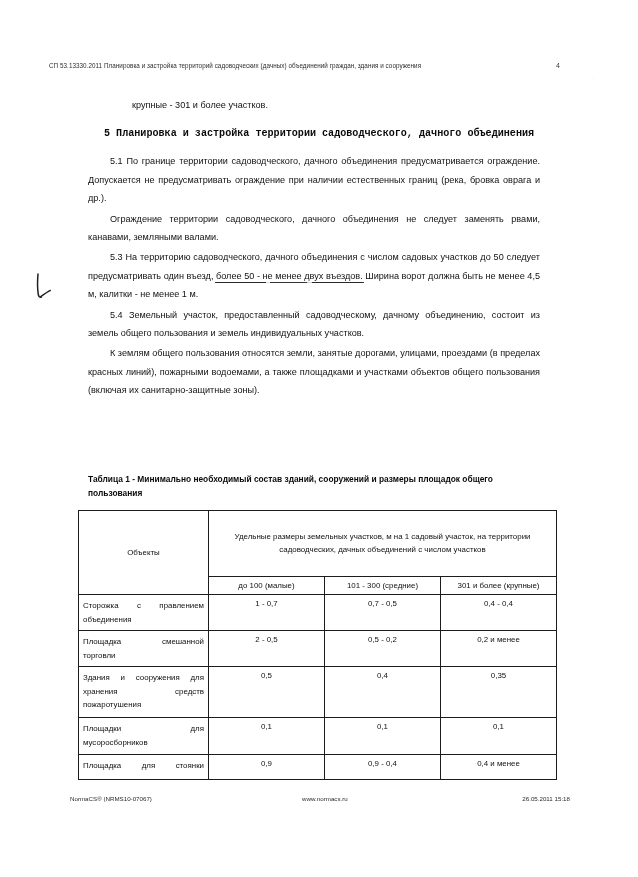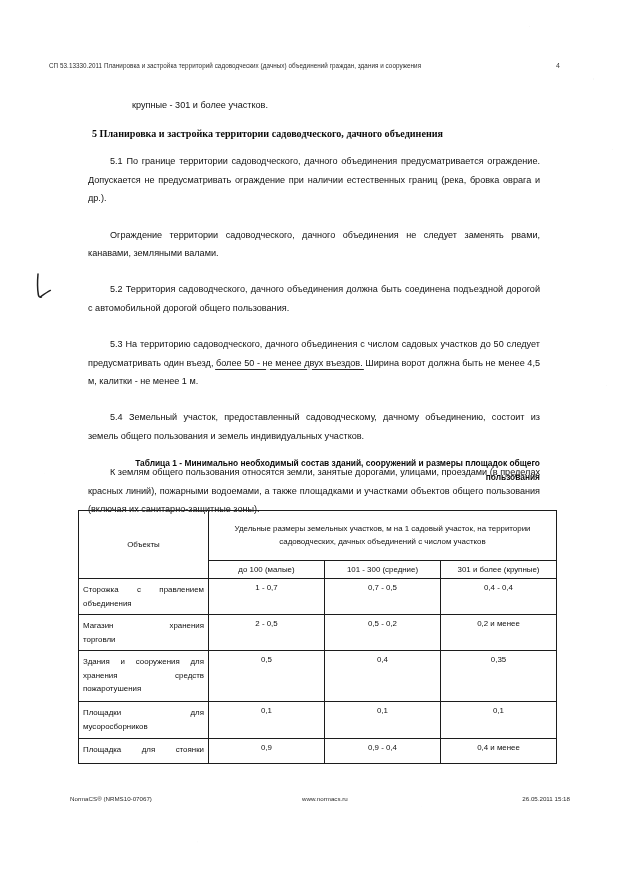--- a/index.html
+++ b/index.html
@@ -68,27 +68,27 @@
   }
   p.para {
     margin: 0 0 0 0;
     font-size: 9.1px;
     line-height: 18.4px;
     text-align: justify;
     text-indent: 22px;
     color: #121212;
   }
   p.para.noind { text-indent: 0; margin-left: 44px; }
-  p.gap { margin-top: 18px; }
+  p.gap { margin-top: 2px; }
   h2.sect {
-    margin: 12px 0 11px 4px;
+    margin: 12px 0 11px 16px;
     font-size: 10.1px;
     line-height: 15px;
     font-weight: bold;
-    font-family: Liberation Serif, serif;
+    font-family: Liberation Mono, monospace;
     text-indent: 0;
     color: #0d0d0d;
   }
   .u-link {
     border-bottom: 1px solid #1a1a1a;
     padding-bottom: .5px;
   }
   
   .pen-ul {
     position: relative;
@@ -116,26 +116,26 @@
     top: 270px;
     width: 40px;
     height: 42px;
     pointer-events: none;
   }
 
   
   #tbl-caption {
     position: absolute;
     left: 88px;
-    top: 456px;
+    top: 472px;
     width: 452px;
     font-size: 8.4px;
     font-weight: bold;
     line-height: 14px;
-    text-align: right;
+    text-align: left;
     color: #0d0d0d;
   }
   table#t1 {
     position: absolute;
     left: 78px;
     top: 510px;
     width: 478px;
     border-collapse: collapse;
     table-layout: fixed;
     font-size: 7.9px;
@@ -149,21 +149,21 @@
   }
   table#t1 th.objects-head {
     text-align: center;
     vertical-align: middle;
     width: 130px;
   }
   table#t1 th.span-head {
     text-align: center;
     vertical-align: middle;
     line-height: 12.5px;
-    padding: 12px 10px;
+    padding: 20px 10px;
   }
   table#t1 th.sub-head {
     text-align: center;
     vertical-align: middle;
     padding: 4px 10px;
   }
   td.obj {
     text-align: justify;
     text-align-last: justify;
     line-height: 13.5px;
@@ -206,21 +206,20 @@
   <div class="content">
 
     <p class="para noind">крупные - 301 и более участков.</p>
 
     <h2 class="sect">5 Планировка и застройка территории садоводческого, дачного объединения</h2>
 
     <p class="para">5.1 По границе территории садоводческого, дачного объединения предусматривается ограждение. Допускается не предусматривать ограждение при наличии естественных границ (река, бровка оврага и др.).</p>
 
     <p class="para gap">Ограждение территории садоводческого, дачного объединения не следует заменять рвами, канавами, земляными валами.</p>
 
-    <p class="para gap">5.2 Территория садоводческого, дачного объединения должна быть соединена подъездной дорогой с автомобильной дорогой общего пользования.</p>
 
     <p class="para gap"><span>5.3 На территорию садоводческого, дачного объединения с числом садовых участков до 50 следует предусматривать один въезд, </span><span class="pen-ul">более 50 - не менее двух въездов.</span><span> Ширина ворот должна быть не менее 4,5 м, калитки - не менее 1 м.</span></p>
 
     <p class="para gap">5.4 Земельный участок, предоставленный садоводческому, дачному объединению, состоит из земель общего пользования и земель индивидуальных участков.</p>
 
     <p class="para gap">К землям общего пользования относятся земли, занятые дорогами, улицами, проездами (в пределах красных линий), пожарными водоемами, а также площадками и участками объектов общего пользования (включая их санитарно-защитные зоны).</p>
 
 
   </div>
 
@@ -254,21 +253,21 @@
         <td class="obj">
           <span>Сторожка с правлением</span>
           <span>объединения</span>
         </td>
         <td class="val">1 - 0,7</td>
         <td class="val">0,7 - 0,5</td>
         <td class="val">0,4 - 0,4</td>
       </tr>
       <tr class="r2">
         <td class="obj">
-          <span>Магазин хранения</span>
+          <span>Площадка смешанной</span>
           <span>торговли</span>
         </td>
         <td class="val">2 - 0,5</td>
         <td class="val">0,5 - 0,2</td>
         <td class="val">0,2 и менее</td>
       </tr>
       <tr class="r3">
         <td class="obj">
           <span>Здания и сооружения для</span>
           <span>хранения средств</span>

